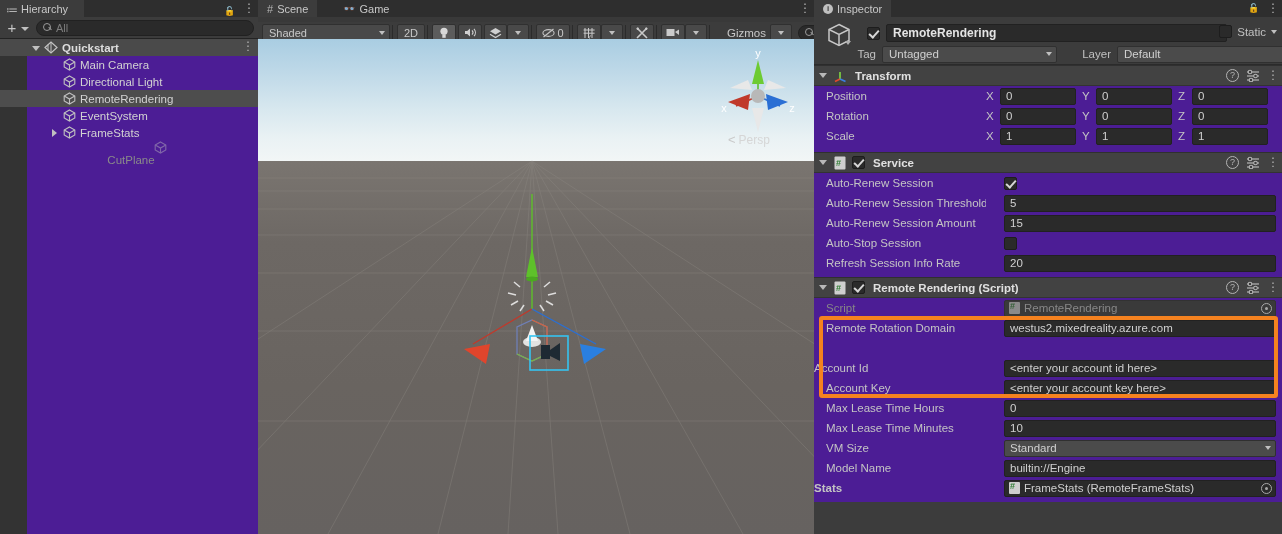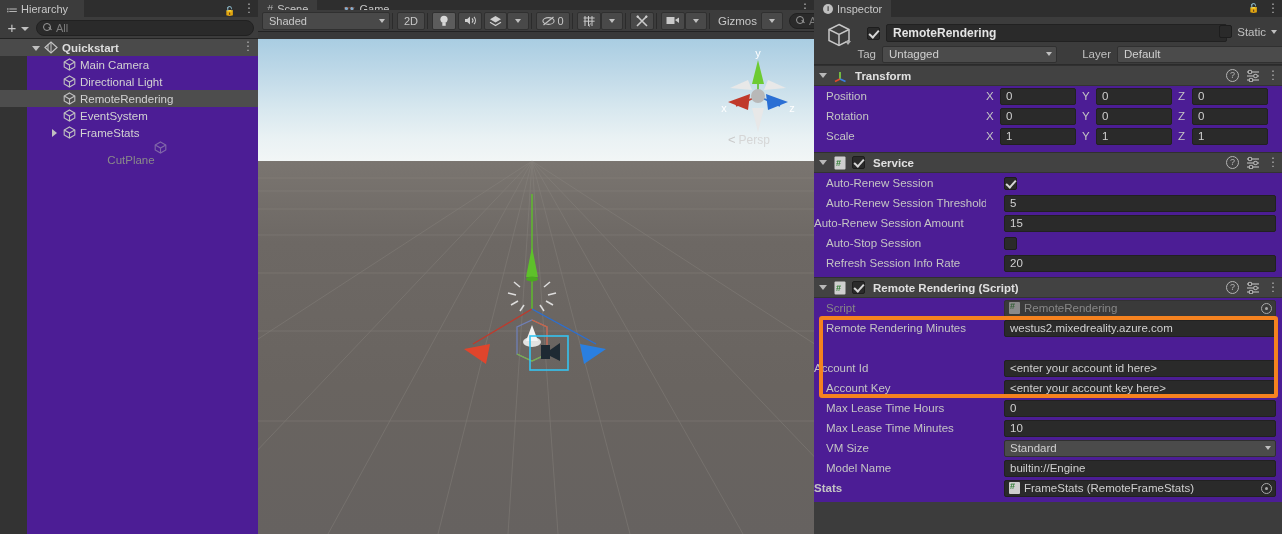--- a/index.html
+++ b/index.html
@@ -65,21 +65,21 @@
   
   .scene { position:absolute; left:258px; top:0; width:556px; height:534px; background:#393939; }
   .s-tabstrip { position:absolute; left:0; top:0; width:556px; height:17px; background:#2e2e2e; }
   .s-tab { position:absolute; top:0; height:17px; display:flex; align-items:center; gap:4px; padding:0 9px; }
   .s-tab.active { background:#3c3c3c; }
   .s-tab-label { font-size:11px; color:#c8c8c8; }
   .icon-hash { font-size:11px; color:#b4b4b4; }
   .icon-gamepad { font-size:10px; color:#b4b4b4; }
   .s-kebab { right:5px; top:2px; }
 
-  .s-toolbar { position:absolute; left:0; top:10px; width:556px; height:22px; background:#3c3c3c;
+  .s-toolbar { position:absolute; left:0; top:22px; width:556px; height:22px; background:#3c3c3c;
                display:flex; align-items:center; border-bottom:1px solid #232323; }
   .tb-sep { width:1px; height:16px; background:#2b2b2b; margin:0 2px; flex:none; }
   .tb-drop { height:18px; background:#494949; border:1px solid #303030; border-radius:2px;
              display:flex; align-items:center; justify-content:space-between; padding:0 4px 0 6px;
              color:#c8c8c8; font-size:11px; flex:none; }
   .tb-btn { height:18px; min-width:22px; background:#494949; border:1px solid #303030; border-radius:2px;
             display:flex; align-items:center; justify-content:center; color:#c8c8c8; font-size:11px;
             flex:none; padding:0 4px; gap:2px; }
   .tb-btn.flat { background:transparent; border:none; }
   .tri-dn { width:0;height:0;border-left:3.5px solid transparent;border-right:3.5px solid transparent;
@@ -344,21 +344,21 @@
       <div class="tb-btn" style="margin-left:2px;width:24px;">
         <svg width="14" height="9" viewBox="0 0 14 9">
           <rect x="0.5" y="1" width="8" height="7" fill="#cacaca"></rect>
             <path d="M9 4l4-2.5v5.5z" fill="#cacaca"></path>
         </svg>
       </div>
       <div class="tb-btn" style="width:15px;padding:0;">
         <span class="tri-dn"></span>
       </div>
       <div class="tb-sep"></div>
-      <div class="tb-btn flat" style="margin-left:2px;">
+      <div class="tb-btn flat" style="margin-left:11px;">
         <span style="font-size:11.5px;">Gizmos</span>
       </div>
       <div class="tb-btn" style="width:15px;padding:0;">
         <span class="tri-dn"></span>
       </div>
       <div class="tb-search" style="margin-left:6px;width:112px;">
         <span class="srch-ico"></span>
         <span class="srch-ph">All</span>
       </div>
     </div>
@@ -614,21 +614,21 @@
               <span class="row-lbl" style="width:172px;padding-left:12px;position:absolute;left:0;">Auto-Renew Session</span>
               <div class="chk on" style="margin-left:190px;"></div>
             </div>
             <div class="row" style="top: 41px;">
               <span class="row-lbl" style="width:172px;padding-left:12px;position:absolute;left:0;">Auto-Renew Session Threshold</span>
               <div class="field" style="margin-left:190px;width:272px;">
                 <span>5</span>
               </div>
             </div>
             <div class="row" style="top: 61px;">
-              <span class="row-lbl" style="width:172px;position:absolute;left:0;">Auto-Renew Session Amount</span>
+              <span class="row-lbl" style="width:172px;padding-left:12px;position:absolute;left:0;">Auto-Renew Session Amount</span>
               <div class="field" style="margin-left:190px;width:272px;">
                 <span>15</span>
               </div>
             </div>
             <div class="row" style="top: 81px;">
               <span class="row-lbl" style="width:172px;padding-left:12px;position:absolute;left:0;">Auto-Stop Session</span>
               <div class="chk" style="margin-left:190px;"></div>
             </div>
             <div class="row" style="top: 101px;">
               <span class="row-lbl" style="width:172px;padding-left:12px;position:absolute;left:0;">Refresh Session Info Rate</span>
@@ -661,21 +661,21 @@
             </div>
             <div class="row" style="top: 21px;">
               <span class="row-lbl dim" style="width:172px;padding-left:12px;position:absolute;left:0;">Script</span>
               <div class="objfield dim" style="margin-left:190px;width:272px;">
                 <span class="script-chip dimchip"></span>
                 <span>RemoteRendering</span>
                 <span class="obj-target"></span>
               </div>
             </div>
             <div class="row" style="top: 41px;">
-              <span class="row-lbl" style="width:172px;padding-left:12px;position:absolute;left:0;">Remote Rendering Minutes</span>
+              <span class="row-lbl" style="width:172px;padding-left:12px;position:absolute;left:0;">Remote Rotation Domain</span>
               <div class="field" style="margin-left:190px;width:272px;">
                 <span>westus2.mixedreality.azure.com</span>
               </div>
             </div>
             <div class="row" style="top: 81px;">
               <span class="row-lbl" style="width:172px;position:absolute;left:0;">Account Id</span>
               <div class="field" style="margin-left:190px;width:272px;">
                 <span>&lt;enter your account id here&gt;</span>
               </div>
             </div>

